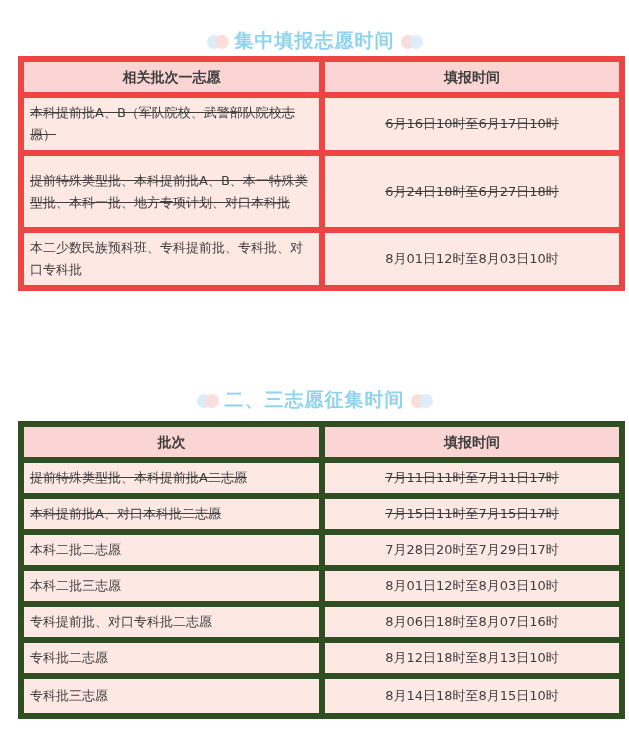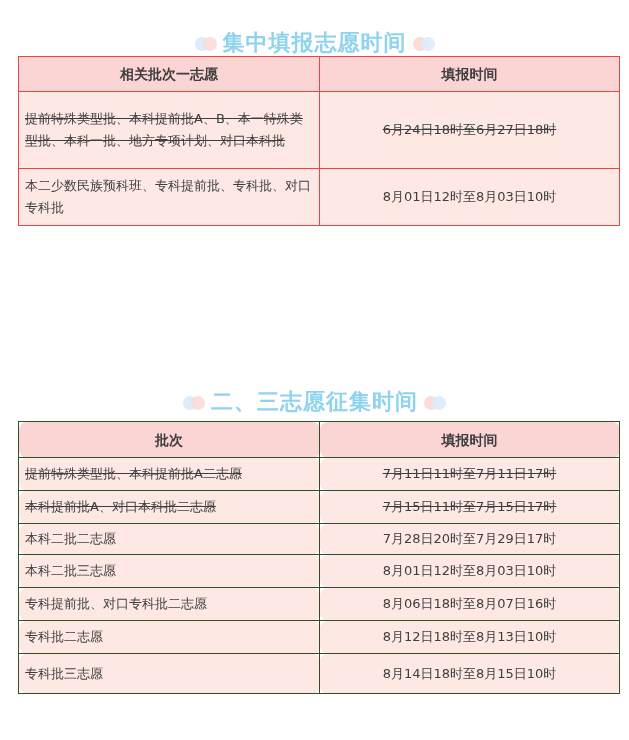--- a/index.html
+++ b/index.html
@@ -1,29 +1,29 @@
 <!DOCTYPE html>
 <html><head>
 <meta charset="utf-8">
 <style>
   html, body { margin: 0; padding: 0; background: #ffffff; }
   body { width: 629px; height: 740px; position: relative; overflow: hidden;
          font-family: "DejaVu Sans", "Liberation Sans", sans-serif; color: #3e3e3e; }
   .section-title { position: absolute; left: 0; width: 629px; text-align: center;
-                   font-size: 22px; font-weight: bold; color: #8fd3ee; letter-spacing: 1px; }
+                   font-size: 19px; font-weight: bold; color: #8fd3ee; letter-spacing: 1px; }
   .section-title .dots { display: inline-block; position: relative; width: 22px; height: 14px;
                          vertical-align: middle; margin: 0 6px; }
   .section-title .dots span { position: absolute; top: 0; width: 14px; height: 14px; border-radius: 50%; }
   .dots.left .b { left: 0; background: #dcecf9; }
   .dots.left .p { left: 8px; background: #fbdcd8; opacity: 0.9; }
   .dots.right .p { left: 0; background: #fbdcd8; }
   .dots.right .b { left: 8px; background: #dcecf9; opacity: 0.9; }
   table { position: absolute; left: 18px; width: 601px; border-collapse: collapse; table-layout: fixed;
           font-size: 13px; }
-  td, th { border: 1px solid #ef4444; padding: 4px 6px; background: #fde8e4; line-height: 22px; }
+  td, th { border: 6px solid #ef4444; padding: 4px 6px; background: #fde8e4; line-height: 22px; }
   th { background: #fbd5d4; font-weight: bold; text-align: center; font-size: 14px; }
   .t2 td, .t2 th { border-color: #2f4f22; border-radius: 8px; }
   td.time { text-align: center; }
   .strike { text-decoration: line-through; }
   .bold { font-weight: bold; }
   col.c1 { width: 301px; } col.c2 { width: 300px; }
 </style>
 </head>
 <body>
 
@@ -33,20 +33,24 @@
 
 <table class="t1" style="top:56px;">
   <colgroup>
       <col class="c1">
       <col class="c2">
     </colgroup>
   <tbody>
       <tr style="height:35px;">
     <th>相关批次一志愿</th>
     <th>填报时间</th>
+  </tr>
+  <tr style="height:55px;">
+    <td class="strike">本科提前批A、B（军队院校、武警部队院校志愿）</td>
+    <td class="time strike">6月16日10时至6月17日10时</td>
   </tr>
   <tr style="height:77px;">
     <td class="strike">提前特殊类型批、本科提前批A、B、本一特殊类型批、本科一批、地方专项计划、对口本科批</td>
     <td class="time strike">6月24日18时至6月27日18时</td>
   </tr>
   <tr style="height:57px;">
     <td>本二少数民族预科班、专科提前批、专科批、对口专科批</td>
     <td class="time">8月01日12时至8月03日10时</td>
   </tr>
 </tbody>

